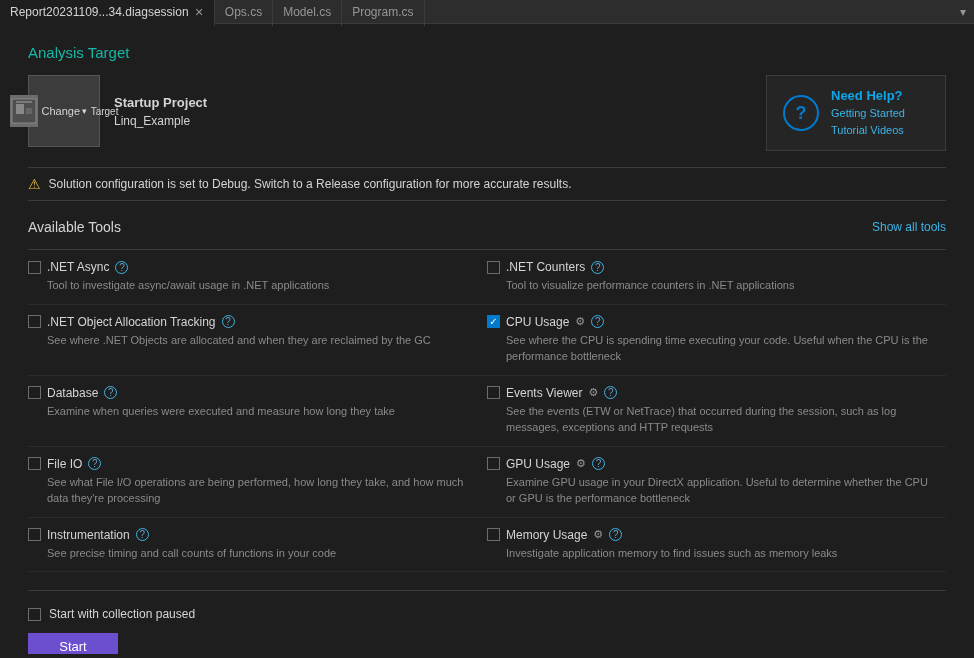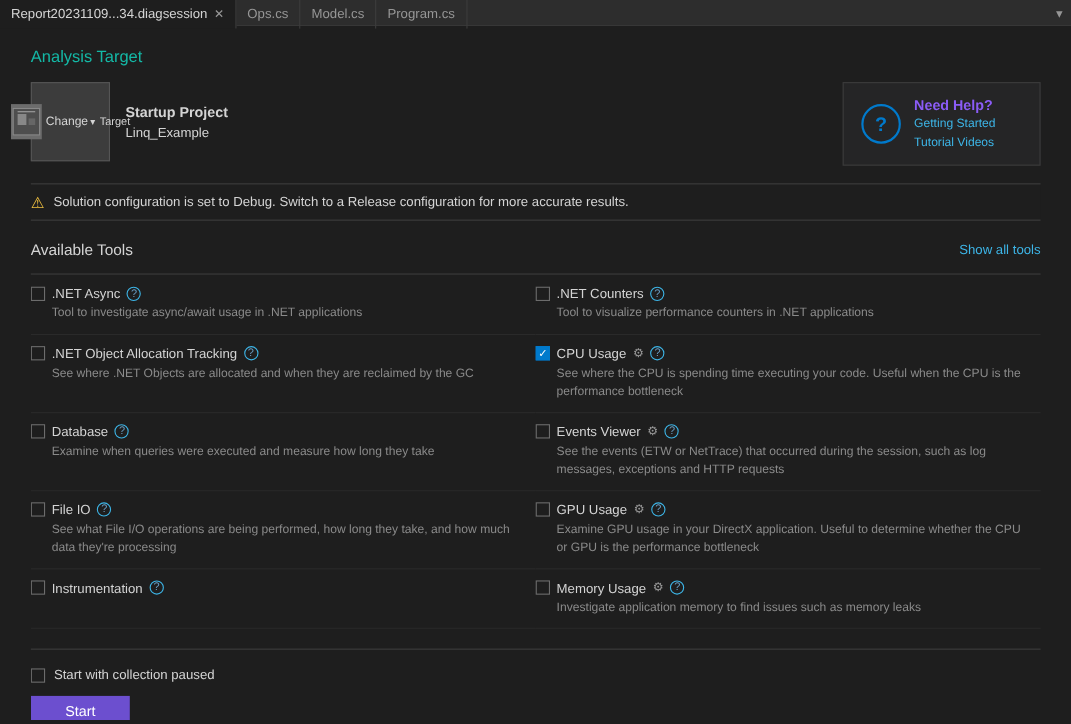--- a/index.html
+++ b/index.html
@@ -133,21 +133,21 @@
       align-items: center;
       justify-content: center;
       color: #007acc;
       font-size: 18px;
       font-weight: bold;
       flex-shrink: 0;
     }
     .help-text-block {}
     .help-title {
       font-size: 13px;
-      color: #8b5cf6;
+      color: #0ea5e9;
       font-weight: 600;
       margin-bottom: 2px;
     }
     .help-link {
       font-size: 11px;
       color: #3db5e7;
       cursor: pointer;
       display: block;
       line-height: 1.5;
     }
@@ -413,20 +413,21 @@
           <span class="tool-icon-info" style="border: 1px solid rgb(61, 181, 231); border-radius: 50%; width: 13px; height: 13px; display: inline-flex; align-items: center; justify-content: center; font-size: 10px;">?</span>
         </div>
         <div class="tool-desc">Examine GPU usage in your DirectX application. Useful to determine whether the CPU or GPU is the performance bottleneck</div>
       </div>
       <div class="tool-item" style="padding-right: 20px;">
         <div class="tool-item-header">
           <div class="tool-checkbox"></div>
           <span class="tool-name">Instrumentation</span>
           <span class="tool-icon-info" style="border: 1px solid rgb(61, 181, 231); border-radius: 50%; width: 13px; height: 13px; display: inline-flex; align-items: center; justify-content: center; font-size: 10px;">?</span>
         </div>
+        <div class="tool-desc">See precise timing and call counts of functions in your code</div>
       </div>
       <div class="tool-item">
         <div class="tool-item-header">
           <div class="tool-checkbox"></div>
           <span class="tool-name">Memory Usage</span>
           <span class="tool-gear">⚙</span>
           <span class="tool-icon-info" style="border: 1px solid rgb(61, 181, 231); border-radius: 50%; width: 13px; height: 13px; display: inline-flex; align-items: center; justify-content: center; font-size: 10px;">?</span>
         </div>
         <div class="tool-desc">Investigate application memory to find issues such as memory leaks</div>
       </div>

